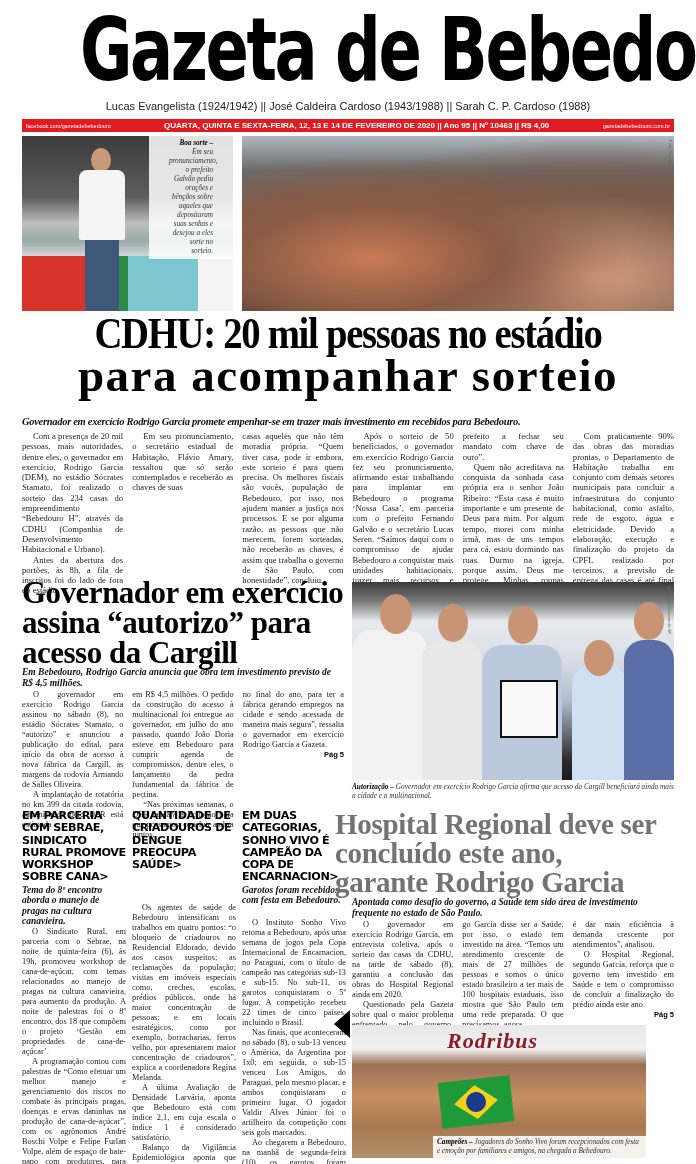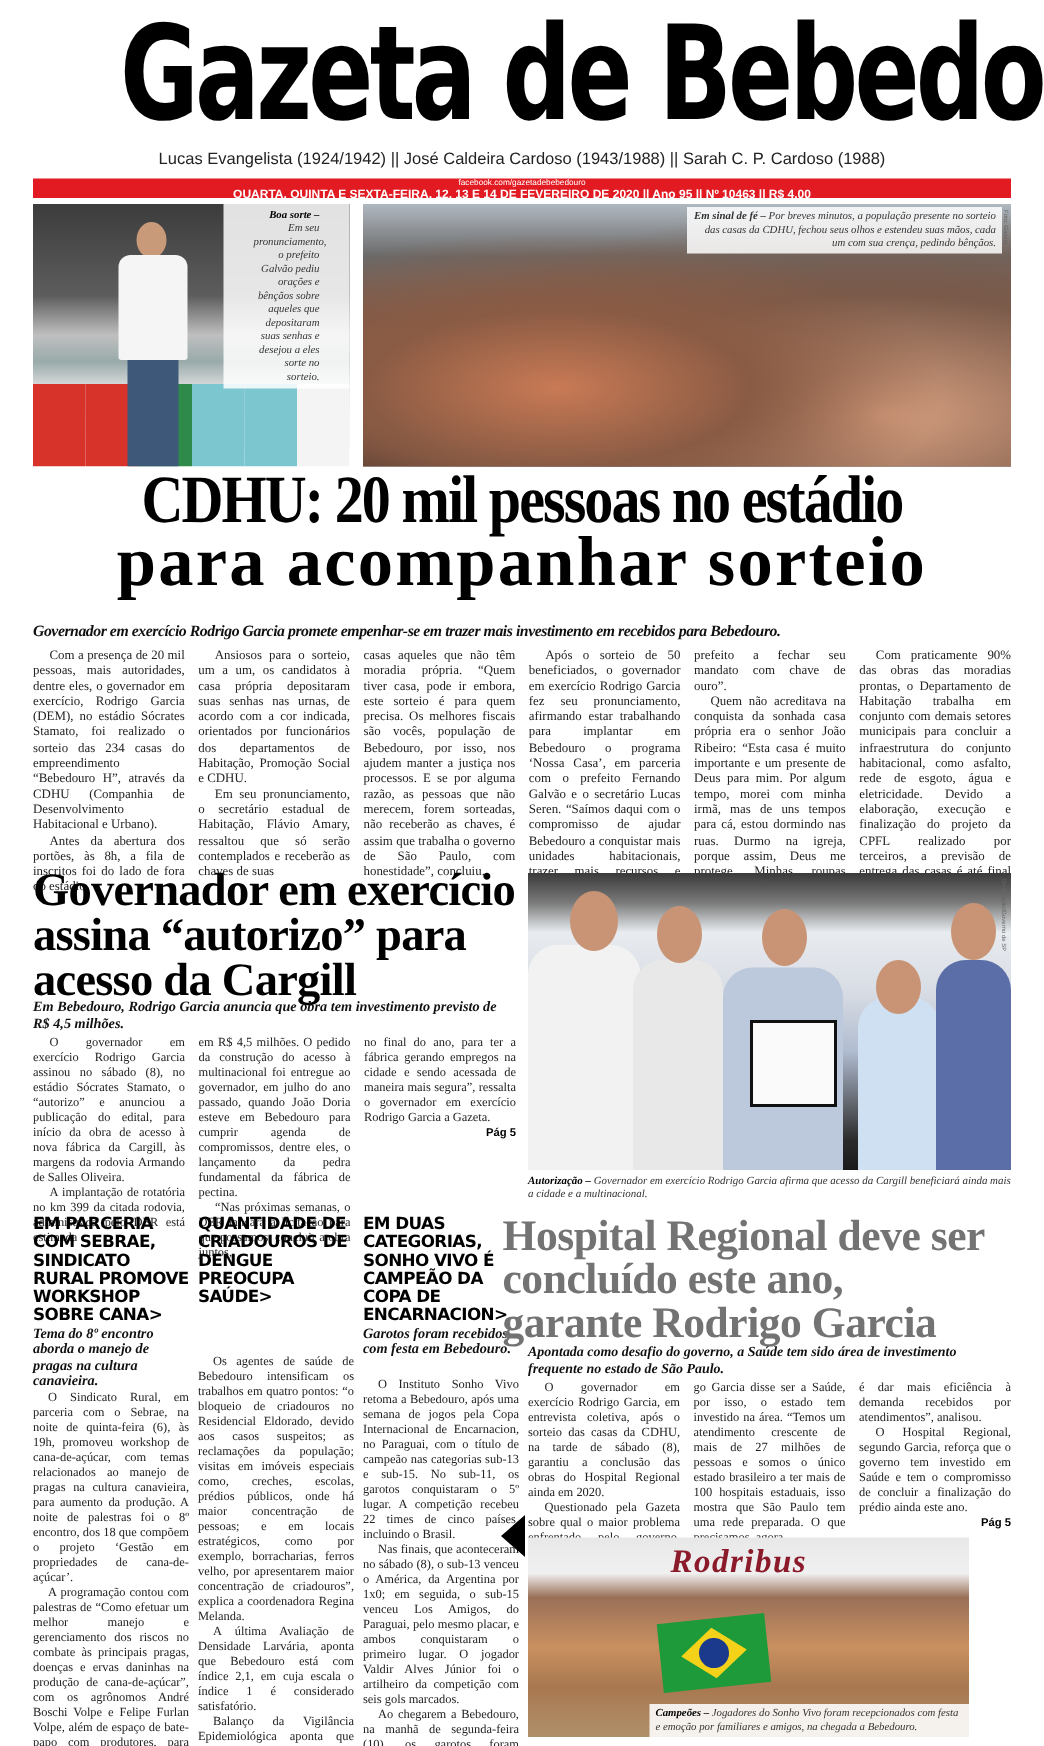--- a/index.html
+++ b/index.html
@@ -3,21 +3,21 @@
 <meta charset="utf-8">
 <style>
   * { box-sizing: border-box; margin: 0; padding: 0; }
   html, body { width: 696px; height: 1164px; background: #fff; overflow: hidden; }
   body { font-family: "Liberation Serif", serif; color: #111; position: relative; }
   .abs { position: absolute; }
 
   .masthead { left: 0; top: 0; width: 696px; height: 100px; text-align: center; }
   .masthead .title { font-family: "DejaVu Sans", sans-serif; font-weight: bold; font-size: 78px; letter-spacing: -3px; line-height: 100px; transform: scaleX(0.82) scaleY(1.12); transform-origin: center; display: inline-block; white-space: nowrap; color: #000; }
   .founders { left: 0; top: 100px; width: 696px; text-align: center; font-family: "Liberation Sans", sans-serif; font-size: 11px; color: #222; }
-  .redbar { left: 22px; top: 119px; width: 652px; height: 13px; background: #e21b23; color: #fff; font-family: "Liberation Sans", sans-serif; font-size: 7.5px; font-weight: bold; display: flex; align-items: center; justify-content: space-between; padding: 0 4px; flex-direction: column; }
+  .redbar { left: 22px; top: 119px; width: 652px; height: 13px; background: #e21b23; color: #fff; font-family: "Liberation Sans", sans-serif; font-size: 7.5px; font-weight: bold; display: flex; align-items: center; justify-content: space-between; padding: 0 4px; }
   .redbar .mid { font-size: 8px; }
   .redbar .small { font-size: 5.5px; font-weight: normal; }
 
   .photo { overflow: hidden; }
   .photo1 { left: 22px; top: 136px; width: 211px; height: 175px; background: linear-gradient(180deg, #3c3c3c 0%, #5d5d5d 35%, #bfbfbf 50%, #9aa 60%, #ddd 70%, #fff 100%); }
   .photo1 .tablecloth { position: absolute; left: 0; bottom: 0; width: 100%; height: 55px; display: flex; }
   .photo1 .tablecloth div { flex: 1; }
   .photo1 .speaker { position: absolute; left: 55px; top: 12px; width: 50px; height: 163px; }
   .photo1 .speaker .head { position: absolute; left: 14px; top: 0; width: 20px; height: 24px; background: #c89a7a; border-radius: 50%; }
   .photo1 .speaker .shirt { position: absolute; left: 2px; top: 22px; width: 46px; height: 70px; background: #f5f5f5; border-radius: 8px 8px 2px 2px; }
@@ -100,36 +100,34 @@
   </div>
   <div class="speaker">
     <div class="head"></div>
       <div class="shirt"></div>
       <div class="jeans"></div>
   </div>
   <div class="caption"><b>Boa sorte –</b><span> Em seu pronunciamento, o prefeito Galvão pediu orações e bênçãos sobre aqueles que depositaram suas senhas e desejou a eles sorte no sorteio.</span></div>
 </div>
 
 <div class="abs photo photo2">
-  <div class="caption"><b>Em sinal de fé –</b><span> Por breves minutos, a população presente no sorteio das casas da CDHU, fechou seus olhos e estendeu suas mãos, cada um com sua crença, pedindo bênçãos.</span></div>
   <div class="credit">Foto: Gazeta</div>
 </div>
 
 <div class="abs headline1">
   <span class="l1">CDHU: 20 mil pessoas no estádio</span>
   <span class="l2">para acompanhar sorteio</span>
 </div>
 <div class="abs deck1">Governador em exercício Rodrigo Garcia promete empenhar-se em trazer mais investimento em recebidos para Bebedouro.</div>
 <div class="abs story1 cols">
   <div class="col">
       <p>Com a presença de 20 mil pessoas, mais autoridades, dentre eles, o governador em exercício, Rodrigo Garcia (DEM), no estádio Sócrates Stamato, foi realizado o sorteio das 234 casas do empreendimento “Bebedouro H”, através da CDHU (Companhia de Desenvolvimento Habitacional e Urbano).</p>
       <p>Antes da abertura dos portões, às 8h, a fila de inscritos foi do lado de fora do estádio.</p>
     </div>
   <div class="col">
-      <p>Ansiosos para o sorteio, um a um, os candidatos à casa própria depositaram suas senhas nas urnas, de acordo com a cor indicada, orientados por funcionários dos departamentos de Habitação, Promoção Social e CDHU.</p>
       <p>Em seu pronunciamento, o secretário estadual de Habitação, Flávio Amary, ressaltou que só serão contemplados e receberão as chaves de suas</p>
     </div>
   <div class="col">
       <p style="text-indent:0">casas aqueles que não têm moradia própria. “Quem tiver casa, pode ir embora, este sorteio é para quem precisa. Os melhores fiscais são vocês, população de Bebedouro, por isso, nos ajudem manter a justiça nos processos. E se por alguma razão, as pessoas que não merecem, forem sorteadas, não receberão as chaves, é assim que trabalha o governo de São Paulo, com honestidade”, concluiu.</p>
     </div>
   <div class="col">
       <p>Após o sorteio de 50 beneficiados, o governador em exercício Rodrigo Garcia fez seu pronunciamento, afirmando estar trabalhando para implantar em Bebedouro o programa ‘Nossa Casa’, em parceria com o prefeito Fernando Galvão e o secretário Lucas Seren. “Saímos daqui com o compromisso de ajudar Bebedouro a conquistar mais unidades habitacionais, trazer mais recursos e auxiliar o</p>
     </div>
   <div class="col">
       <p style="text-indent:0">prefeito a fechar seu mandato com chave de ouro”.</p>
@@ -208,21 +206,21 @@
 <div class="abs deck4">Apontada como desafio do governo, a Saúde tem sido área de investimento frequente no estado de São Paulo.</div>
 <div class="abs story4 cols">
   <div class="col">
       <p>O governador em exercício Rodrigo Garcia, em entrevista coletiva, após o sorteio das casas da CDHU, na tarde de sábado (8), garantiu a conclusão das obras do Hospital Regional ainda em 2020.</p>
       <p>Questionado pela Gazeta sobre qual o maior problema enfrentado pelo governo, Rodri-</p>
     </div>
   <div class="col">
       <p style="text-indent:0">go Garcia disse ser a Saúde, por isso, o estado tem investido na área. “Temos um atendimento crescente de mais de 27 milhões de pessoas e somos o único estado brasileiro a ter mais de 100 hospitais estaduais, isso mostra que São Paulo tem uma rede preparada. O que precisamos, agora,</p>
     </div>
   <div class="col">
-      <p style="text-indent:0">é dar mais eficiência à demanda recebidos por atendimentos”, analisou.</p>
+      <p style="text-indent:0">é dar mais eficiência à demanda crescente por atendimentos”, analisou.</p>
       <p>O Hospital Regional, segundo Garcia, reforça que o governo tem investido em Saúde e tem o compromisso de concluir a finalização do prédio ainda este ano.</p>
       <span class="pag">Pág 5</span>
     </div>
 </div>
 
 <div class="abs photo photo4">
   <div class="bustext">Rodribus</div>
   <div class="flag">
       <div class="diamond"></div>
       <div class="globe"></div>

